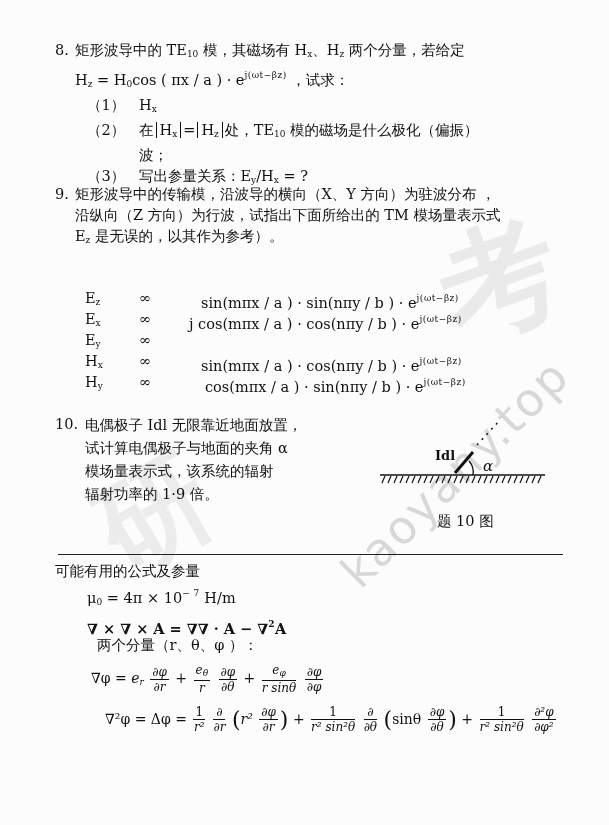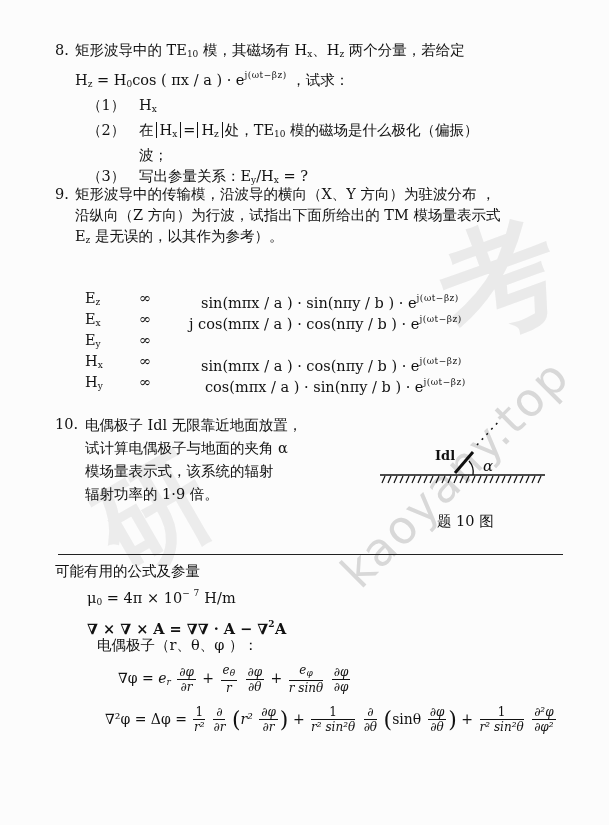--- a/index.html
+++ b/index.html
@@ -41,21 +41,21 @@
   #fig10 { position:absolute; left:375px; top:405px; width:200px; height:130px; }
   #fig-caption { position:absolute; left:437px; top:512px; font-size:14.5px; }
 
   #divider { position:absolute; left:58px; top:554px; width:505px; height:0; border-top:1.5px solid #222; }
 
   #formulas { position:absolute; left:55px; top:560px; width:540px; font-size:14.5px; }
   #formulas .title { line-height:22px; }
   #formulas .line { padding-left:32px; line-height:22px; }
   #formulas .bold { font-weight:bold; }
   #sph-title { position:absolute; left:97px; top:636px; font-size:14.5px; }
-  #grad { position:absolute; left:118px; top:663px; font-size:14px; }
+  #grad { position:absolute; left:91px; top:663px; font-size:14px; }
   #lap  { position:absolute; left:105px; top:705px; font-size:14px; }
   .frac { display:inline-block; vertical-align:middle; text-align:center; margin:0 2px; }
   .frac > span { display:block; line-height:14px; font-size:12px; }
   .frac > span.n { border-bottom:1px solid #111; padding:0 2px; }
   .it { font-style:italic; }
   .bigp { font-size:22px; vertical-align:middle; }
 </style>
 </head>
 <body>
 
@@ -189,21 +189,21 @@
 <div id="formulas">
   <div class="title">可能有用的公式及参量</div>
   <div class="line">
     <span>μ</span><span class="sub">0</span><span> =  4π × 10</span><span class="sup">− 7</span><span> H/m</span>
   </div>
   <div class="line bold">
     <span>∇ × ∇ × A = ∇∇ · A − ∇</span><span class="sup">2</span><span>A</span>
   </div>
 </div>
 
-<div id="sph-title">电偶极子（r、θ、φ ）：</div>
+<div id="sph-title">两个分量（r、θ、φ ）：</div>
 
 <div id="grad">
   <span>∇φ = </span>
   <span class="it"><span>e</span><span class="sub">r</span></span>
   <span class="frac"><span class="n it">∂φ</span><span class="it">∂r</span></span>
   <span>+</span>
   <span class="frac"><span class="n it"><span>e</span><span class="sub">θ</span></span><span class="it">r</span></span>
   <span class="frac"><span class="n it">∂φ</span><span class="it">∂θ</span></span>
   <span>+</span>
   <span class="frac"><span class="n it"><span>e</span><span class="sub">φ</span></span><span class="it">r sinθ</span></span>

